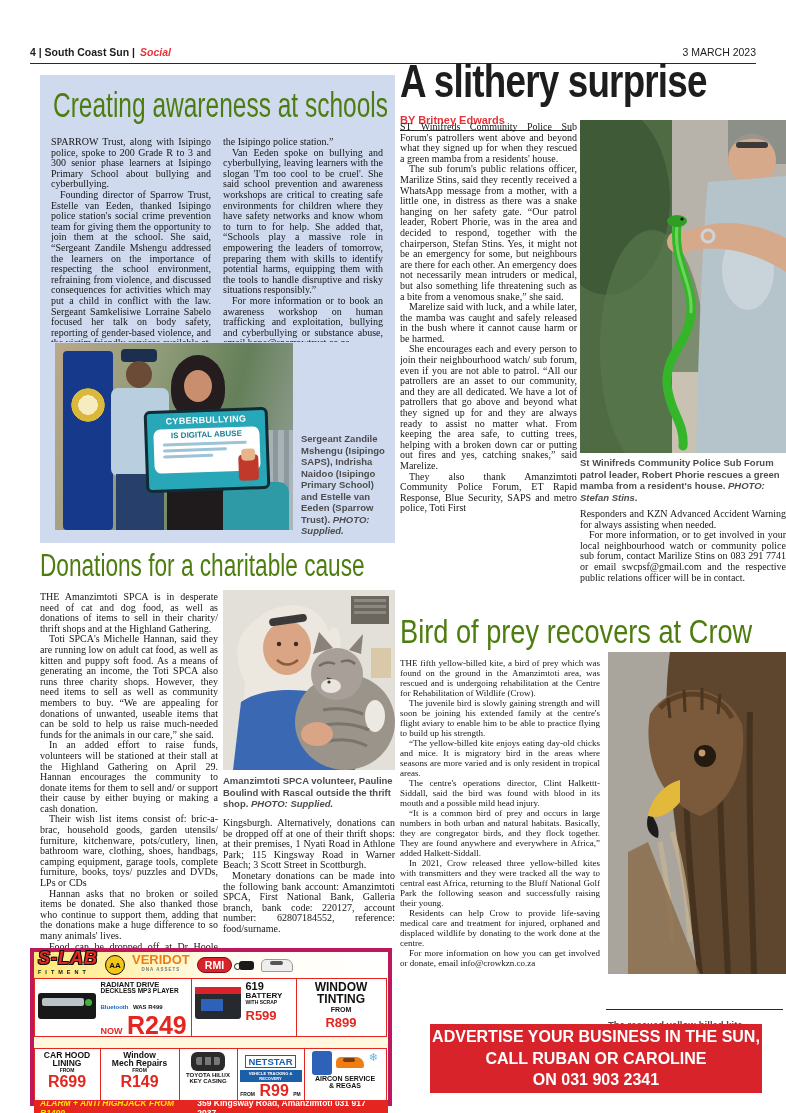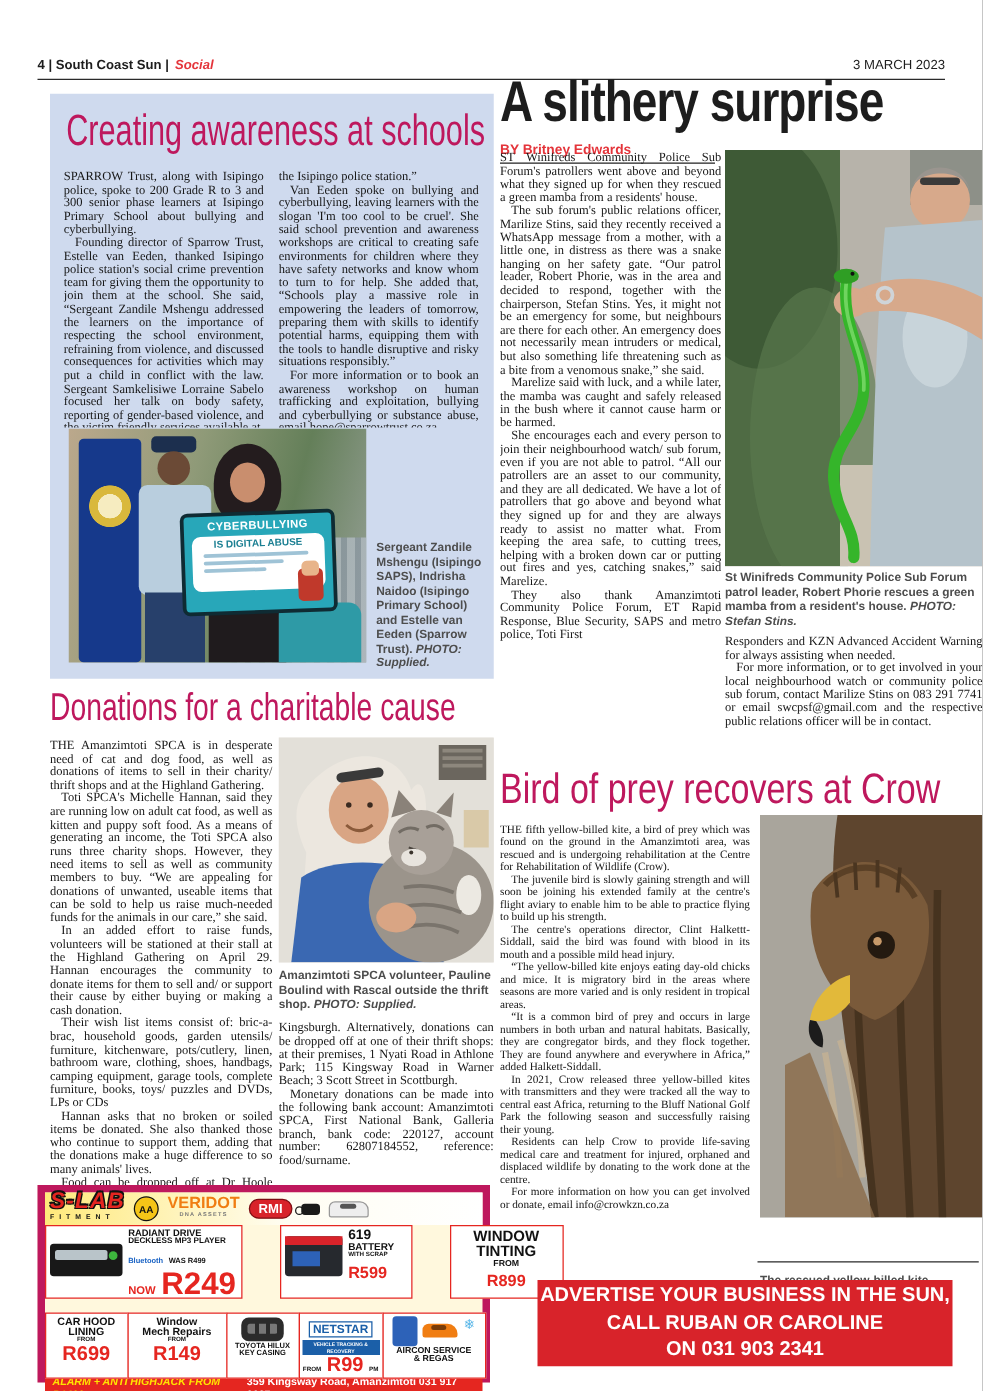--- a/index.html
+++ b/index.html
@@ -6,21 +6,21 @@
   .page{position:relative;width:786px;height:1113px;background:#fff;overflow:hidden;
         font-family:"Liberation Serif",serif;}
   
   .masthead{position:absolute;left:30px;right:30px;top:46px;display:flex;justify-content:space-between;
             font-family:"Liberation Sans",sans-serif;font-size:10.5px;color:#1d1d1d;}
   .mh-left{font-weight:700;}
   .mh-section{color:#e4343a;font-style:italic;margin-left:2px;}
   .mh-date{font-weight:400;}
   .top-rule{position:absolute;left:30px;right:30px;top:63px;border-top:1.5px solid #2a2a2a;}
   
-  .hl{margin:0;font-family:"Liberation Sans",sans-serif;font-weight:400;color:#be185d;white-space:nowrap;}
+  .hl{margin:0;font-family:"Liberation Sans",sans-serif;font-weight:400;color:#4d7c0f;white-space:nowrap;}
   .sx{display:inline-block;transform-origin:left top;}
   .hl1{font-size:35px;}  .sx1{transform:scaleX(.70);}
   .hl2{font-size:46px;font-weight:700;color:#1d1d1d;}  .sx2{transform:scaleX(.80);letter-spacing:-1px;}
   .hl3{font-size:31px;}  .sx3{transform:scaleX(.73);}
   .hl4{font-size:34px;}  .sx4{transform:scaleX(.80);}
   
   .bt{font-size:10px;line-height:10.6px;color:#161616;text-align:justify;overflow:hidden;}
   .bt p{margin:0;text-indent:9px;}
   .bt p:first-child{text-indent:0;}
   
@@ -73,40 +73,40 @@
   .photo3{position:absolute;left:183px;top:42px;width:172px;height:180px;overflow:hidden;background:#e3e0d9;}
   .cap3{position:absolute;left:183px;top:227px;width:172px;}
   .a3c2{position:absolute;left:183px;top:270px;width:172px;height:146px;}
   
   .art4{position:absolute;left:400px;top:612px;width:386px;height:400px;}
   .a4c1{position:absolute;left:0;top:46px;width:200px;height:340px;font-size:9px;line-height:10px;}
   .photo4{position:absolute;left:208px;top:40px;width:178px;height:322px;overflow:hidden;background:#a9a9a3;}
   .cap4{position:absolute;left:208px;top:367px;width:178px;margin-top:40px;}
   .end-rule{position:absolute;left:606px;top:1009px;width:177px;border-top:1px solid #2a2a2a;}
   
-  .slab{position:absolute;left:30px;top:948px;width:362px;height:158px;border:6px solid #be185d;
+  .slab{position:absolute;left:30px;top:948px;width:362px;height:158px;border:4px solid #be185d;
         background:#fff8dd;font-family:"Liberation Sans",sans-serif;box-sizing:border-box;}
   .slab-top{height:26px;display:flex;align-items:center;gap:7px;padding:0 4px;
             background:linear-gradient(90deg,#ffe97a 0,#fffdf2 55%,#fff 100%);}
   .slab-brand{color:#e52620;font-weight:800;font-style:italic;font-size:18px;line-height:14px;letter-spacing:1px;
               text-shadow:-1px -1px 0 #111,1px -1px 0 #111,-1px 1px 0 #111,1px 1px 0 #111;}
   .slab-brand small{display:block;font-style:normal;font-size:5.5px;letter-spacing:4px;color:#111;
                     text-shadow:none;font-weight:700;}
   .badge-aa{width:18px;height:18px;border-radius:50%;background:#f5c518;border:1.5px solid #111;color:#111;
             font-weight:800;font-size:8px;display:flex;align-items:center;justify-content:center;}
   .veridot{color:#f07d12;font-weight:800;font-size:13px;line-height:10px;text-align:center;}
   .veridot small{display:block;font-size:4.5px;color:#777;letter-spacing:1px;font-weight:700;}
   .rmi{background:#d8232a;color:#fff;border:1.5px solid #7d0d12;border-radius:10px;
        padding:1px 7px;font-weight:800;font-size:10.5px;}
   .key-icon{width:15px;height:9px;background:#1a1a1a;border-radius:3px;position:relative;}
   .key-icon:after{content:"";position:absolute;left:-5px;top:2px;width:5px;height:5px;border:1.5px solid #1a1a1a;border-radius:50%;}
   .car-icon{width:30px;height:11px;background:#eee;border:1px solid #999;border-radius:5px 7px 2px 2px;position:relative;}
   .car-icon:after{content:"";position:absolute;left:8px;top:1px;width:13px;height:4px;background:#555;border-radius:2px;}
   .slab-grid{display:grid;}
-  .g1{grid-template-columns:157px 105px 90px;height:58px;gap:31px;}
+  .g1{grid-template-columns:157px 105px 90px;height:58px;}
   .g2{grid-template-columns:66px 79px 58px 67px 82px;height:52px;margin-top:12px;}
   .cell{border:1.5px solid #e52620;background:#fff;margin:-0.5px;position:relative;overflow:hidden;padding:2px;box-sizing:border-box;}
   .adt{font-weight:800;color:#111;line-height:1.05;}
   .price{color:#e52620;font-weight:800;}
   .p-xl{font-size:25px;line-height:24px;}
   .p-lg{font-size:13px;line-height:19px;}
   .p-md{font-size:16px;line-height:16px;}
   .mp3{position:absolute;left:3px;top:14px;width:58px;height:26px;background:#181818;border-radius:3px;}
   .mp3:after{content:"";position:absolute;left:4px;top:5px;width:42px;height:8px;background:#b9c4c9;border-radius:2px;}
   .mp3:before{content:"";position:absolute;right:4px;top:6px;width:7px;height:7px;background:#3db53d;border-radius:50%;}
@@ -281,22 +281,22 @@
         <p>Kingsburgh. Alternatively, donations can be dropped off at one of their thrift shops: at their premises, 1 Nyati Road in Athlone Park; 115 Kingsway Road in Warner Beach; 3 Scott Street in Scottburgh.</p>
         <p>Monetary donations can be made into the following bank account: Amanzimtoti SPCA, First National Bank, Galleria branch, bank code: 220127, account number: 62807184552, reference: food/surname.</p>
       </div>
   </section>
 
   <section class="art4">
     <h1 class="hl hl4"><span class="sx sx4">Bird of prey recovers at Crow</span></h1>
     <div class="bt a4c1">
         <p>THE fifth yellow-billed kite, a bird of prey which was found on the ground in the Amanzimtoti area, was rescued and is undergoing rehabilitation at the Centre for Rehabilitation of Wildlife (Crow).</p>
         <p>The juvenile bird is slowly gaining strength and will soon be joining his extended family at the centre's flight aviary to enable him to be able to practice flying to build up his strength.</p>
+        <p>“The yellow-billed kite enjoys eating day-old chicks and mice. It is migratory bird in the areas where seasons are more varied and is only resident in tropical areas.</p>
         <p>The centre's operations director, Clint Halkettt-Siddall, said the bird was found with blood in its mouth and a possible mild head injury.</p>
-        <p>“The yellow-billed kite enjoys eating day-old chicks and mice. It is migratory bird in the areas where seasons are more varied and is only resident in tropical areas.</p>
         <p>“It is a common bird of prey and occurs in large numbers in both urban and natural habitats. Basically, they are congregator birds, and they flock together. They are found anywhere and everywhere in Africa,” added Halkett-Siddall.</p>
         <p>In 2021, Crow released three yellow-billed kites with transmitters and they were tracked all the way to central east Africa, returning to the Bluff National Golf Park the following season and successfully raising their young.</p>
         <p>Residents can help Crow to provide life-saving medical care and treatment for injured, orphaned and displaced wildlife by donating to the work done at the centre.</p>
         <p>For more information on how you can get involved or donate, email info@crowkzn.co.za</p>
       </div>
     <div class="photo4">
       <svg width="178" height="322" viewBox="0 0 178 322">
         <rect width="178" height="322" fill="#a9a59c"></rect>
         <rect x="120" width="58" height="322" fill="#8e8a82"></rect>
         <path d="M62,0 L178,0 L178,322 L92,322 C70,210 50,80 62,0Z" fill="#5e452e"></path>

